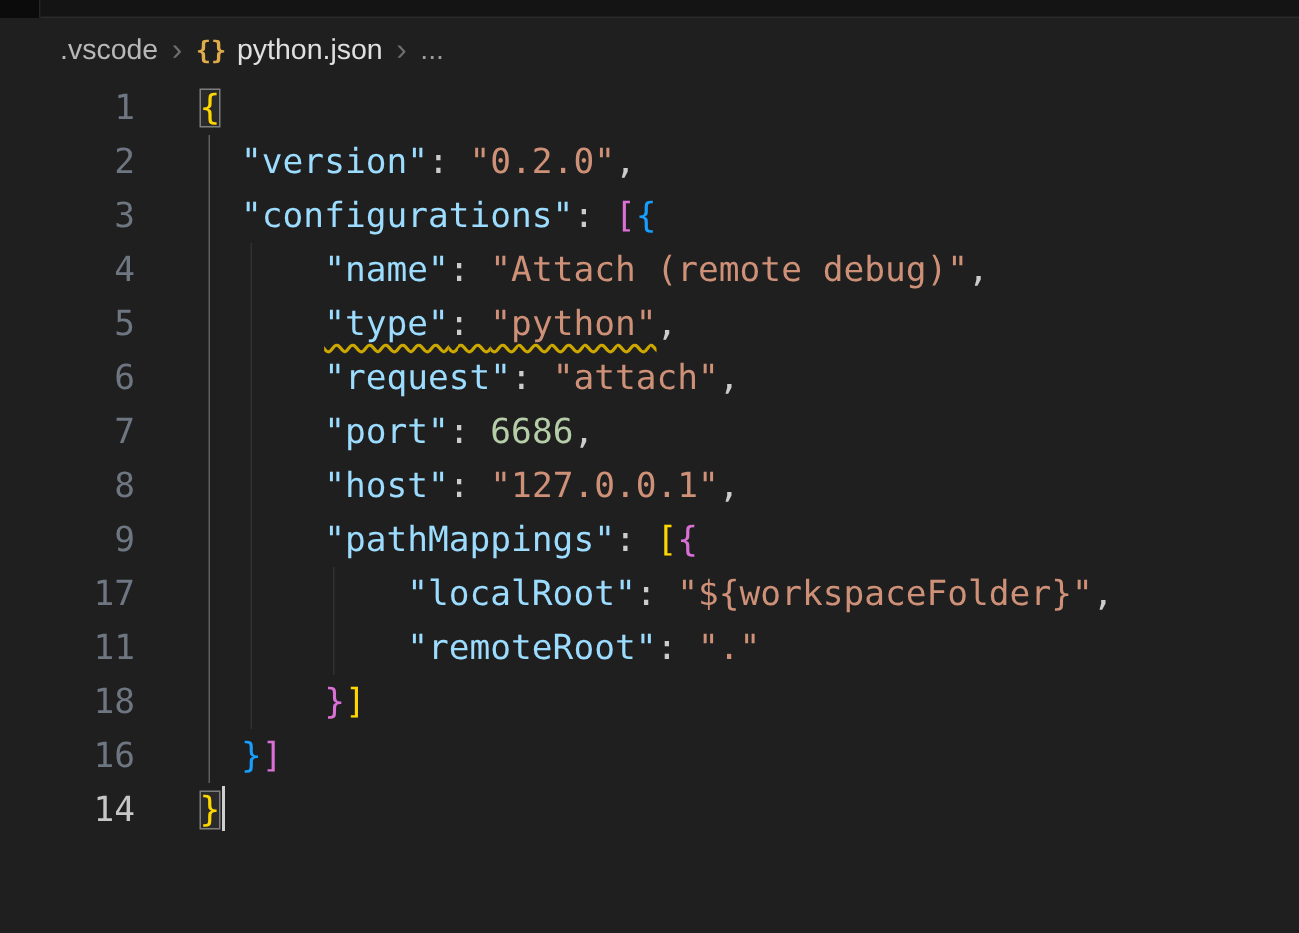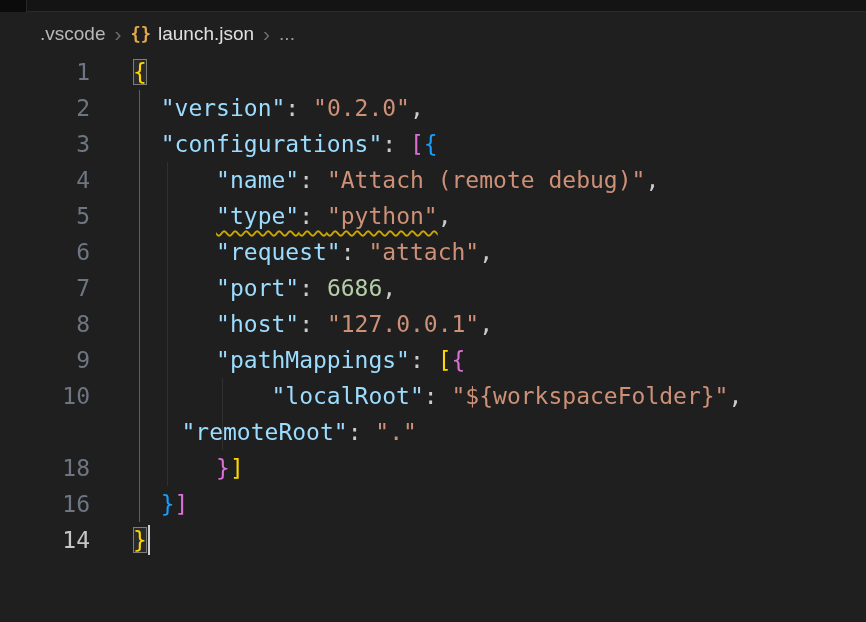--- a/index.html
+++ b/index.html
@@ -63,40 +63,40 @@
 <div class="screen">
 
   <div class="topbar">
     <div class="top-notch"></div>
   </div>
 
   <div class="breadcrumb">
     <span class="bc-item">.vscode</span>
     <span class="bc-sep">›</span>
     <span class="bc-icon">{}</span>
-    <span class="bc-item bc-file">launch.json</span>
+    <span class="bc-item bc-file">python.json</span>
     <span class="bc-sep">›</span>
     <span class="bc-item bc-ellipsis">...</span>
   </div>
 
   <div class="editor">
     <div class="guide guide-active"></div>
     <div class="guide guide-l2"></div>
     <div class="guide guide-l3"></div>
     <div id="lines">
         <div class="line"><div class="gutter">1</div><div class="code"><span class="tk-b1 match">{</span></div></div>
         <div class="line"><div class="gutter">2</div><div class="code"><span class="tk-ws">  </span><span class="tk-key">"version"</span><span class="tk-pu">: </span><span class="tk-str">"0.2.0"</span><span class="tk-pu">,</span></div></div>
         <div class="line"><div class="gutter">3</div><div class="code"><span class="tk-ws">  </span><span class="tk-key">"configurations"</span><span class="tk-pu">: </span><span class="tk-b2">[</span><span class="tk-b3">{</span></div></div>
         <div class="line"><div class="gutter">4</div><div class="code"><span class="tk-ws">      </span><span class="tk-key">"name"</span><span class="tk-pu">: </span><span class="tk-str">"Attach (remote debug)"</span><span class="tk-pu">,</span></div></div>
         <div class="line"><div class="gutter">5</div><div class="code"><span class="tk-ws">      </span><span class="tk-key sq">"type"</span><span class="tk-pu sq">: </span><span class="tk-str sq">"python"</span><span class="tk-pu">,</span></div></div>
         <div class="line"><div class="gutter">6</div><div class="code"><span class="tk-ws">      </span><span class="tk-key">"request"</span><span class="tk-pu">: </span><span class="tk-str">"attach"</span><span class="tk-pu">,</span></div></div>
         <div class="line"><div class="gutter">7</div><div class="code"><span class="tk-ws">      </span><span class="tk-key">"port"</span><span class="tk-pu">: </span><span class="tk-num">6686</span><span class="tk-pu">,</span></div></div>
         <div class="line"><div class="gutter">8</div><div class="code"><span class="tk-ws">      </span><span class="tk-key">"host"</span><span class="tk-pu">: </span><span class="tk-str">"127.0.0.1"</span><span class="tk-pu">,</span></div></div>
         <div class="line"><div class="gutter">9</div><div class="code"><span class="tk-ws">      </span><span class="tk-key">"pathMappings"</span><span class="tk-pu">: </span><span class="tk-b1">[</span><span class="tk-b2">{</span></div></div>
-        <div class="line"><div class="gutter">10</div><div class="code"><span class="tk-ws">          </span><span class="tk-key">"localRoot"</span><span class="tk-pu">: </span><span class="tk-str">"${workspaceFolder}"</span><span class="tk-pu">,</span></div></div>
-        <div class="line"><div class="code"><span class="tk-ws">          </span><span class="tk-key">"remoteRoot"</span><span class="tk-pu">: </span><span class="tk-str">"."</span></div></div>
+        <div class="line"><div class="gutter">17</div><div class="code"><span class="tk-ws">          </span><span class="tk-key">"localRoot"</span><span class="tk-pu">: </span><span class="tk-str">"${workspaceFolder}"</span><span class="tk-pu">,</span></div></div>
+        <div class="line"><div class="gutter">11</div><div class="code"><span class="tk-ws">          </span><span class="tk-key">"remoteRoot"</span><span class="tk-pu">: </span><span class="tk-str">"."</span></div></div>
         <div class="line"><div class="gutter">18</div><div class="code"><span class="tk-ws">      </span><span class="tk-b2">}</span><span class="tk-b1">]</span></div></div>
         <div class="line"><div class="gutter">16</div><div class="code"><span class="tk-ws">  </span><span class="tk-b3">}</span><span class="tk-b2">]</span></div></div>
         <div class="line"><div class="gutter active">14</div><div class="code"><span class="tk-b1 match">}</span><span class="cursor"></span></div></div>
       </div>
   </div>
 
 </div>
 
 </body></html>

